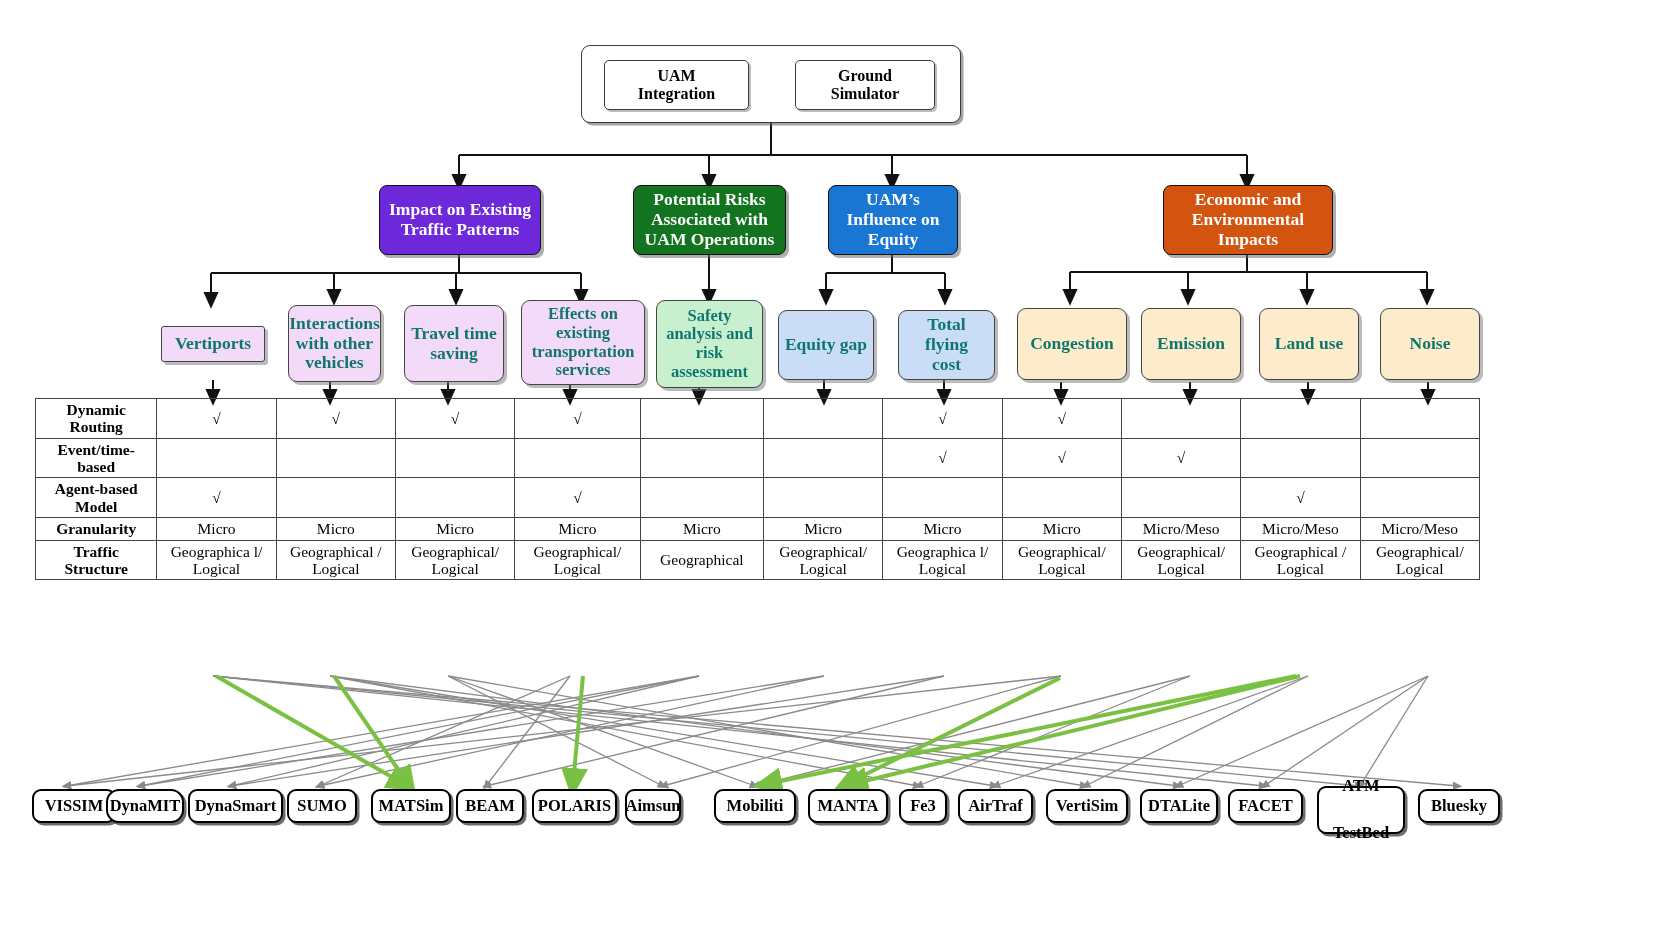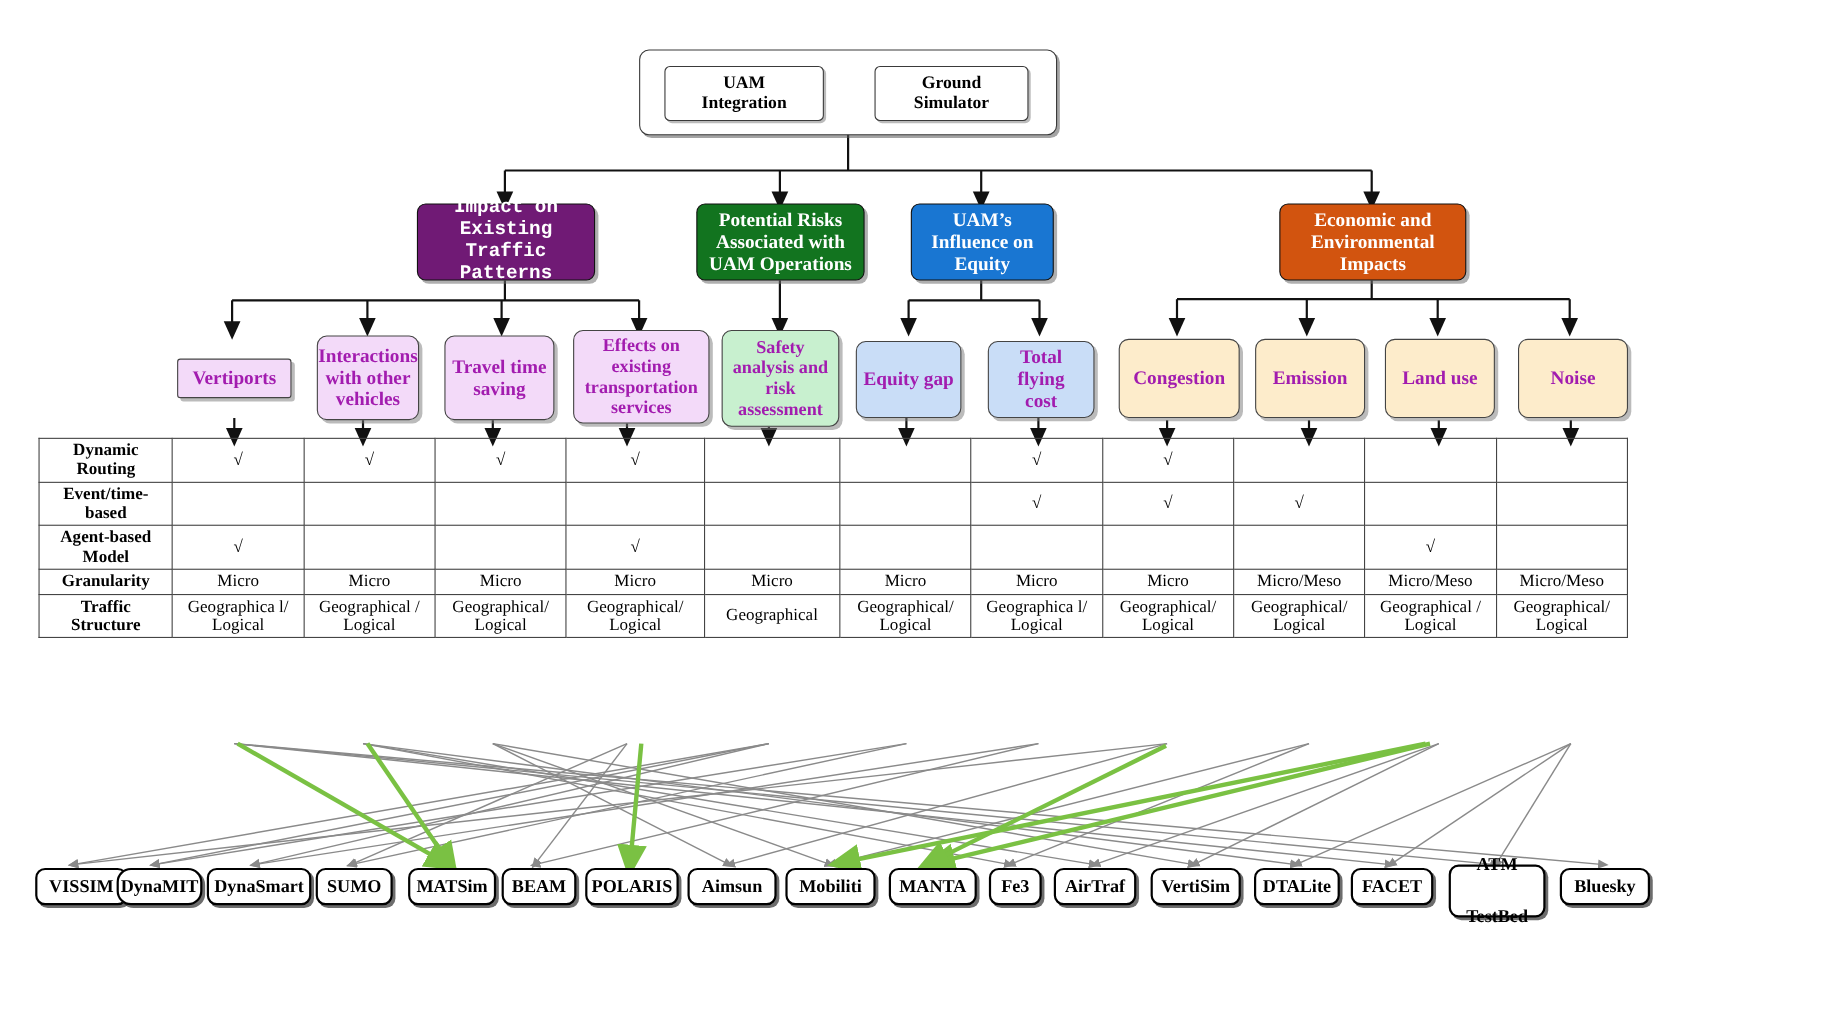--- a/index.html
+++ b/index.html
@@ -16,21 +16,21 @@
   .topwrap{border:1.5px solid #3a3a3a;border-radius:9px;background:#fff;
            box-shadow:2.5px 2.5px 0 rgba(90,90,90,.55);}
   .topchild{border:1.5px solid #3a3a3a;border-radius:5px;background:#fff;
             font-size:16px;box-shadow:2px 2px 0 rgba(120,120,120,.5);}
 
   
   .lvl1{border:1.6px solid #111;border-radius:8px;font-size:17.5px;
         color:#fff;box-shadow:3px 3px 0 rgba(110,110,110,.55);padding:0 6px;}
   
   .lvl2{border:1.6px solid #444;border-radius:9px;font-size:17.5px;
-        color:#a21caf;box-shadow:3px 3px 0 rgba(120,120,120,.5);padding:0 5px;}
+        color:#0f766e;box-shadow:3px 3px 0 rgba(120,120,120,.5);padding:0 5px;}
   .lvl2.sharp{border-radius:3px;}
 
   
   .tool{border:2.1px solid #000;border-radius:9px;background:#fff;
         font-size:16.5px;box-shadow:2.5px 2.5px 0 rgba(60,60,60,.75);}
 
   
   #tbl{position:absolute;border-collapse:collapse;table-layout:fixed;}
   #tbl td,#tbl th{border:1.4px solid #444;text-align:center;
       vertical-align:middle;font-size:15.5px;line-height:1.12;padding:2px 1px;
@@ -160,21 +160,21 @@
     <span>UAM</span>
     <span>Integration</span>
   </div>
   <div class="box topchild" style="left:795px;top:60px;width:140px;height:50px;
        flex-direction:column;">
     <span>Ground</span>
     <span>Simulator</span>
   </div>
 
   <div class="box lvl1" style="left:379px;top:185px;width:162px;height:70px;
-       background:#701a75;flex-direction:column;font-family:Liberation Mono, monospace;">
+       background:#6d28d9;flex-direction:column;">
     <span>Impact on Existing</span>
     <span>Traffic Patterns</span>
   </div>
   <div class="box lvl1" style="left:633px;top:185px;width:153px;height:70px;
        background:#12741f;flex-direction:column;">
     <span>Potential Risks</span>
     <span>Associated with</span>
     <span>UAM Operations</span>
   </div>
   <div class="box lvl1" style="left:828px;top:185px;width:130px;height:70px;
@@ -367,21 +367,21 @@
     </div>
   <div class="box tool" style="left:371px;top:789px;width:80px;height:34px;">
     <span>MATSim</span>
     </div>
   <div class="box tool" style="left:456px;top:789px;width:68px;height:34px;">
     <span>BEAM</span>
     </div>
   <div class="box tool" style="left:532px;top:789px;width:85px;height:34px;">
     <span>POLARIS</span>
     </div>
-  <div class="box tool" style="left:625px;top:789px;width:81px;height:34px;">
+  <div class="box tool" style="left:625px;top:789px;width:56px;height:34px;">
     <span>Aimsun</span>
     </div>
   <div class="box tool" style="left:714px;top:789px;width:82px;height:34px;">
     <span>Mobiliti</span>
     </div>
   <div class="box tool" style="left:808px;top:789px;width:80px;height:34px;">
     <span>MANTA</span>
     </div>
   <div class="box tool" style="left:899px;top:789px;width:48px;height:34px;">
     <span>Fe3</span>

